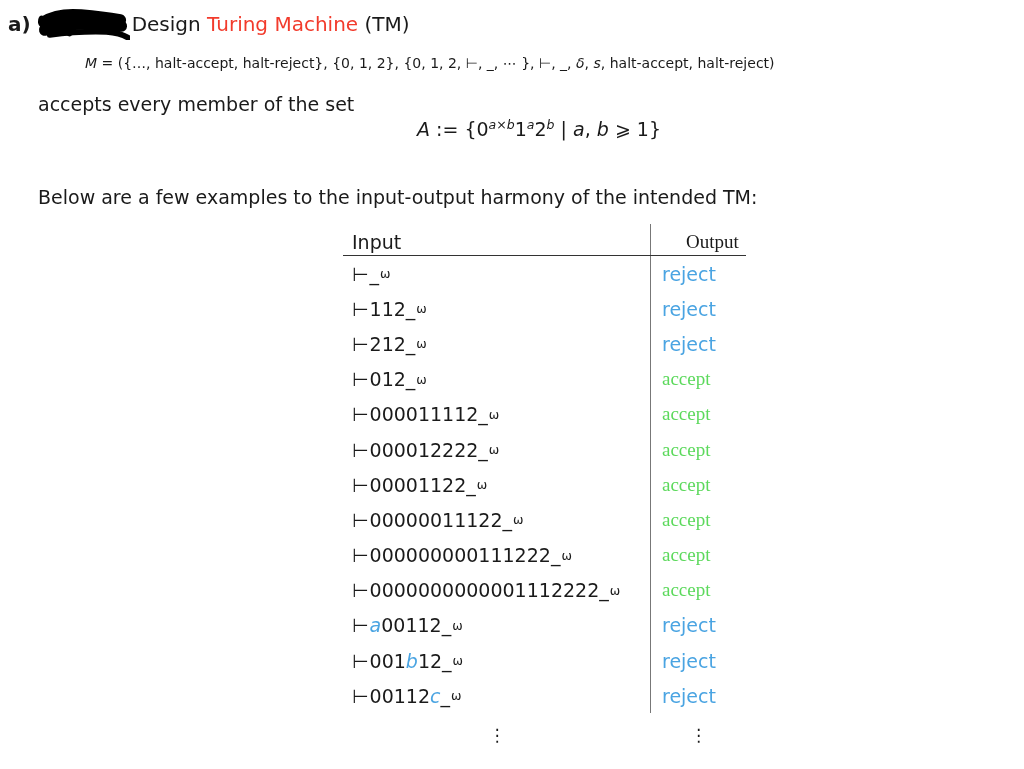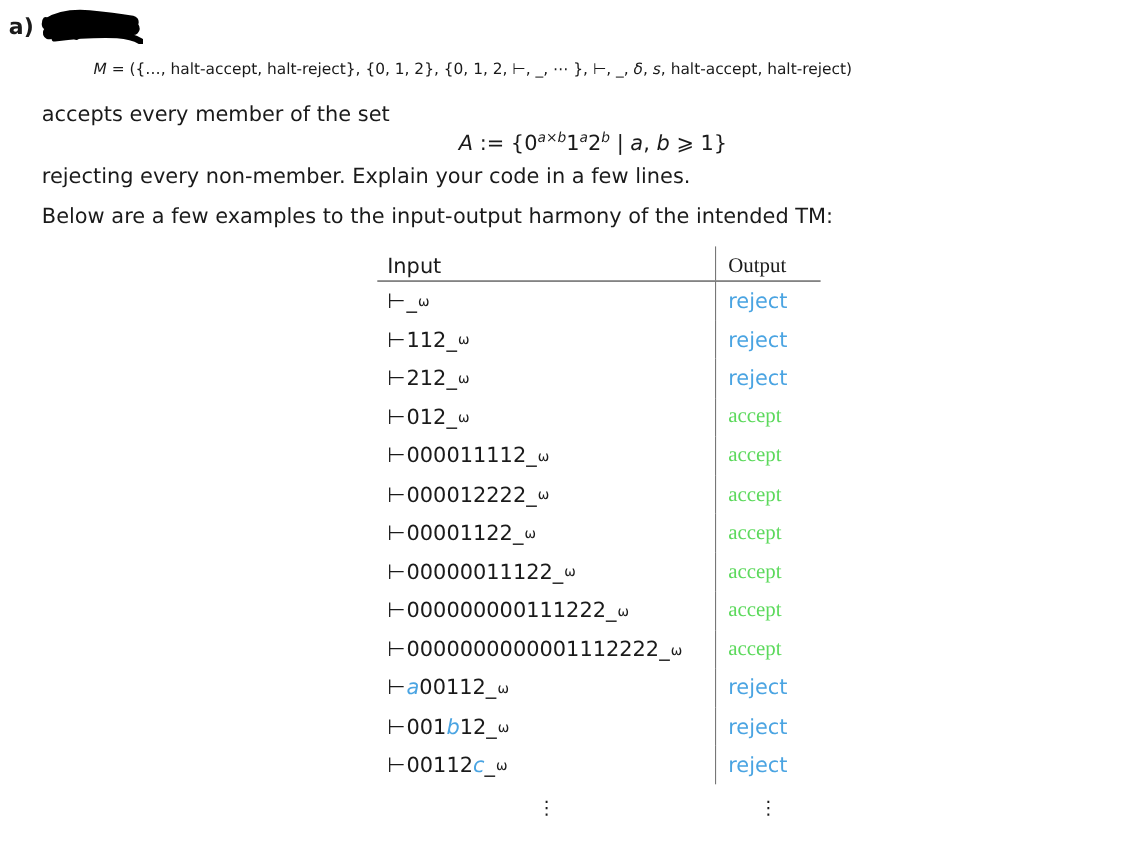--- a/index.html
+++ b/index.html
@@ -31,20 +31,21 @@
   .line4 { left: 417px; top: 117px; font-size: 19px; }
   .line5 { left: 38px; top: 149px; font-size: 19px; }
   .line6 { left: 38px; top: 186px; font-size: 19px; }
   .it { font-style: italic; }
   sup { font-size: 0.66em; }
   .examples-table { left: 343px; top: 224px; width: 403px; font-size: 19px; }
   .thead {
     display: flex;
     height: 32px;
     border-bottom: 1.5px solid var(--rule-dark);
+    gap: 24px;
   }
   .th-input {
     width: 308px;
     border-right: 1px solid var(--rule-gray);
     padding-left: 9px;
     display: flex; align-items: flex-end; padding-bottom: 2px;
   }
   .th-output { padding-left: 11px; display: flex; align-items: flex-end; padding-bottom: 2px; font-family: Liberation Serif, serif; }
   .row { display: flex; height: 35.2px; }
   .cell-input {
@@ -69,29 +70,31 @@
 <div class="page">
 
   <div class="abs line1">
     <span class="item-label">a)</span>
     <svg class="scribble" viewBox="0 0 96 30" aria-hidden="true">
       <path d="M8 13 Q 22 4 46 6 Q 68 8 86 11" stroke="#000" stroke-width="12" fill="none" stroke-linecap="round"></path>
       <path d="M9 21 Q 30 14 56 15 Q 74 16 87 17" stroke="#000" stroke-width="12" fill="none" stroke-linecap="round"></path>
       <path d="M6 10 Q 20 16 34 24" stroke="#000" stroke-width="7" fill="none" stroke-linecap="round"></path>
       <path d="M14 26 Q 45 22 72 23 Q 86 24 94 29" stroke="#000" stroke-width="6" fill="none" stroke-linecap="round"></path>
     </svg>
+    <span>
+      <span>Design </span><span class="hl-red">Turing Machine</span><span> (TM)</span>
+    </span>
   </div>
 
   <div class="abs line2"><span class="it">M</span><span> = ({…, halt-accept, halt-reject}, {0, 1, 2}, {0, 1, 2, ⊢, _, ⋯ }, ⊢, _, </span><span class="it">δ</span><span>, </span><span class="it">s</span><span>, halt-accept, halt-reject)</span></div>
 
   <div class="abs line3">accepts every member of the set</div>
 
   <div class="abs line4"><span class="it">A</span><span> := {0</span><sup class="it">a×b</sup><span>1</span><sup class="it">a</sup><span>2</span><sup class="it">b</sup><span> | </span><span class="it">a</span><span>, </span><span class="it">b</span><span> ⩾ 1}</span></div>
 
-  <div class="abs line5">rejecting every non-member. Explain your code in a few lines.</div>
 
   <div class="abs line6">Below are a few examples to the input-output harmony of the intended TM:</div>
 
   <div class="abs examples-table">
     <div class="thead">
       <div class="th-input">Input</div>
       <div class="th-output">Output</div>
     </div>
     <div id="examples-rows">
         <div class="row">

